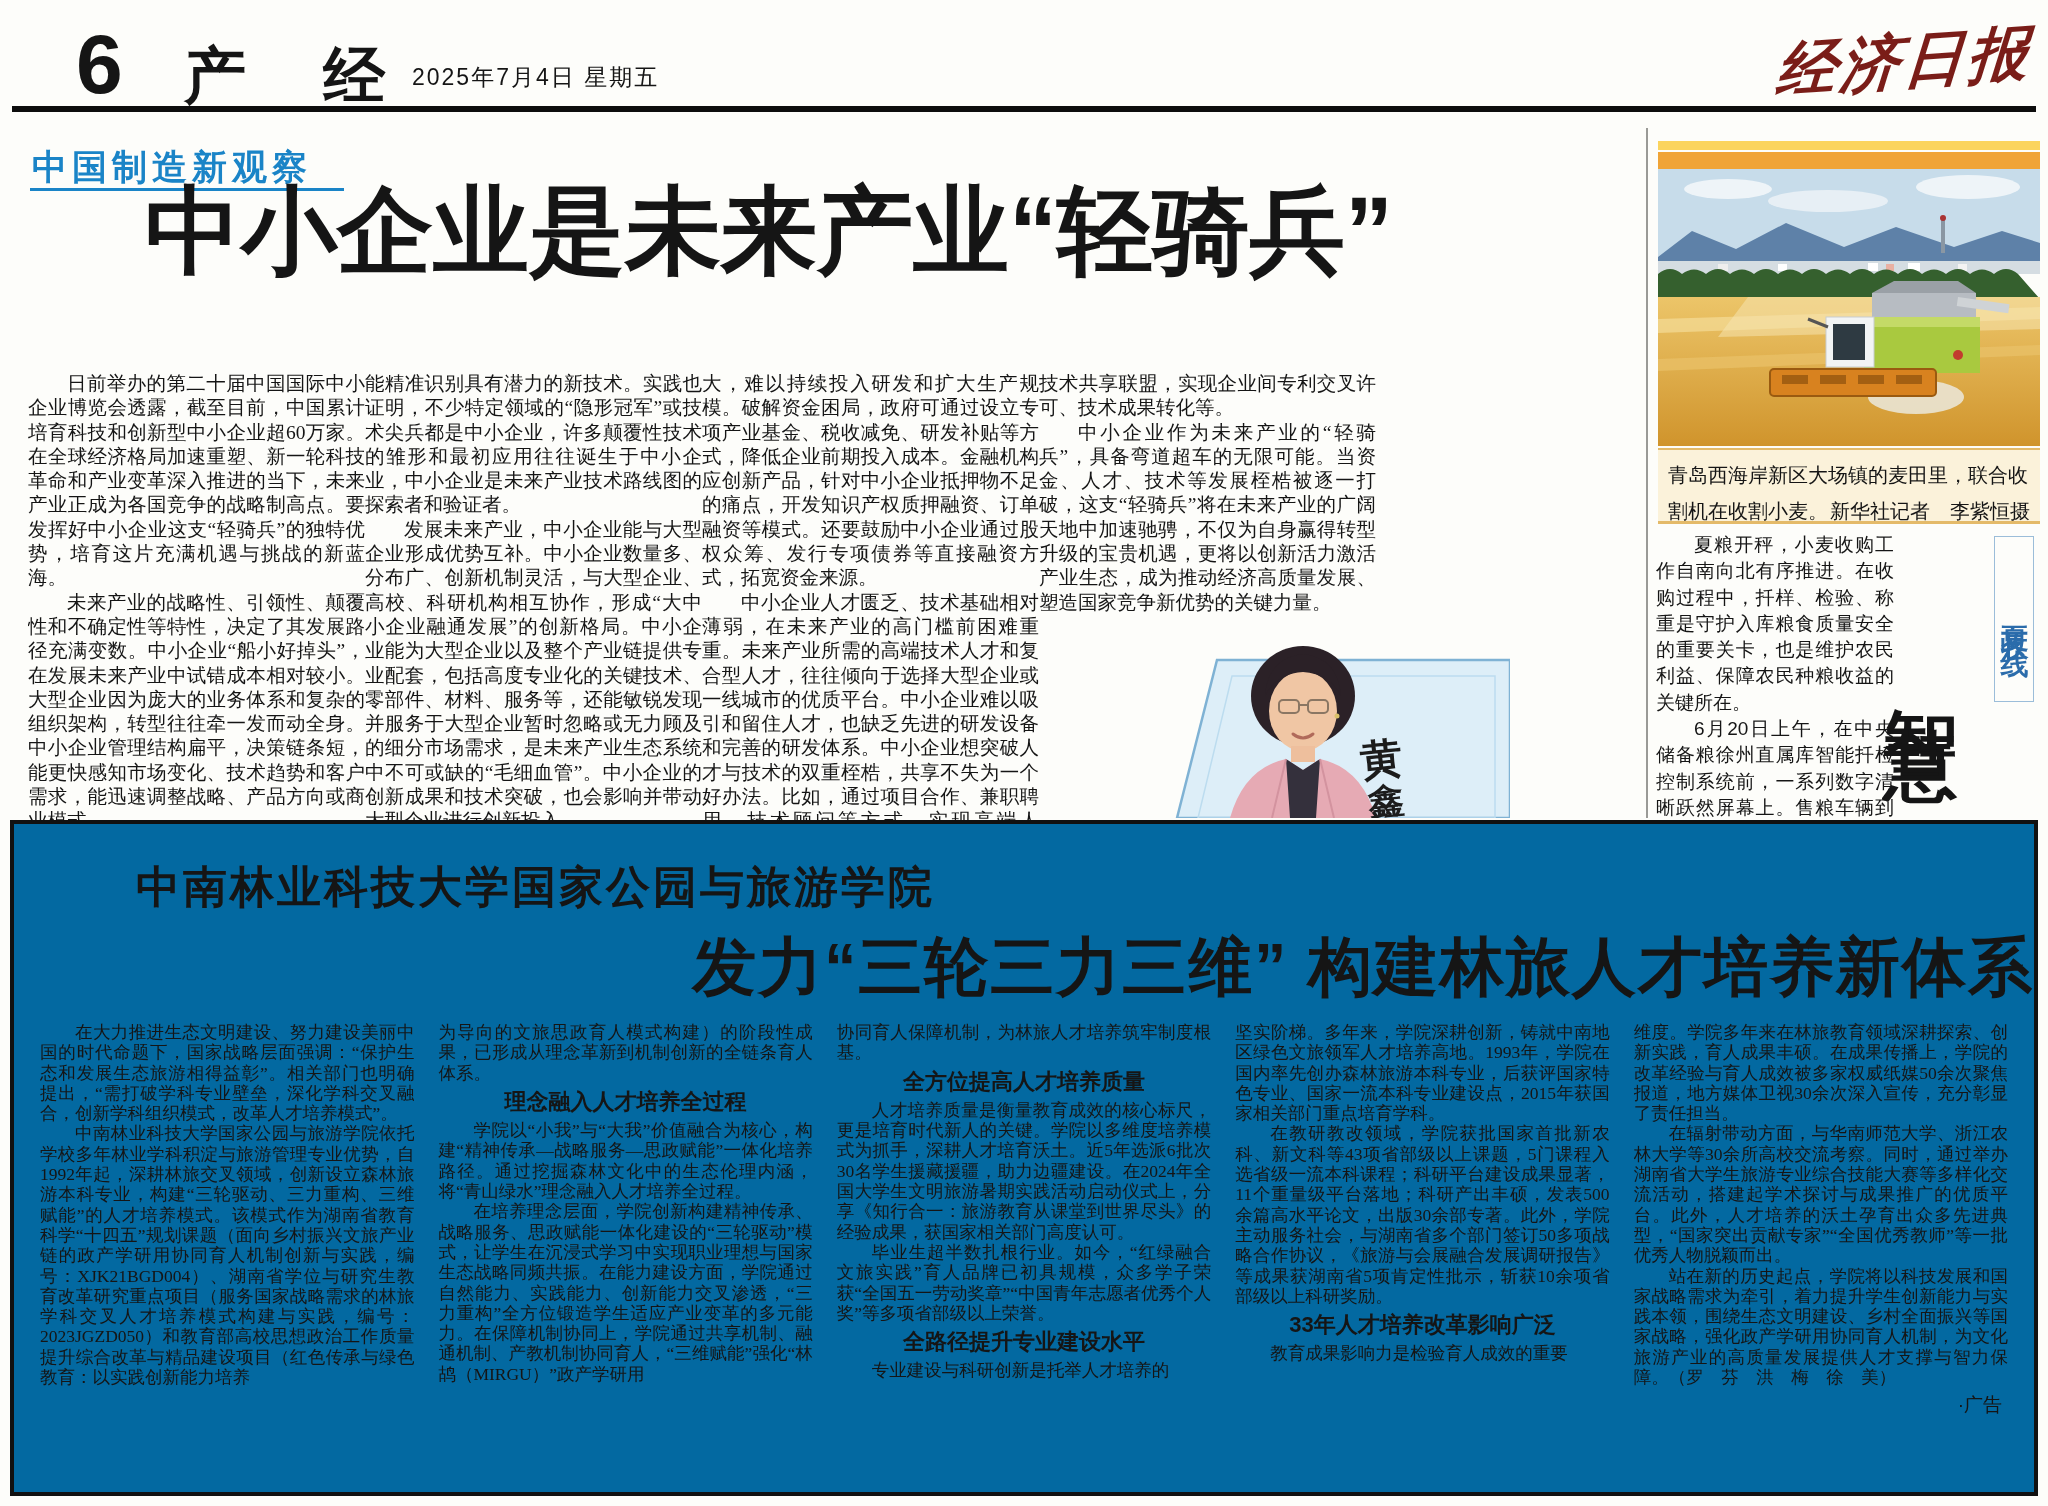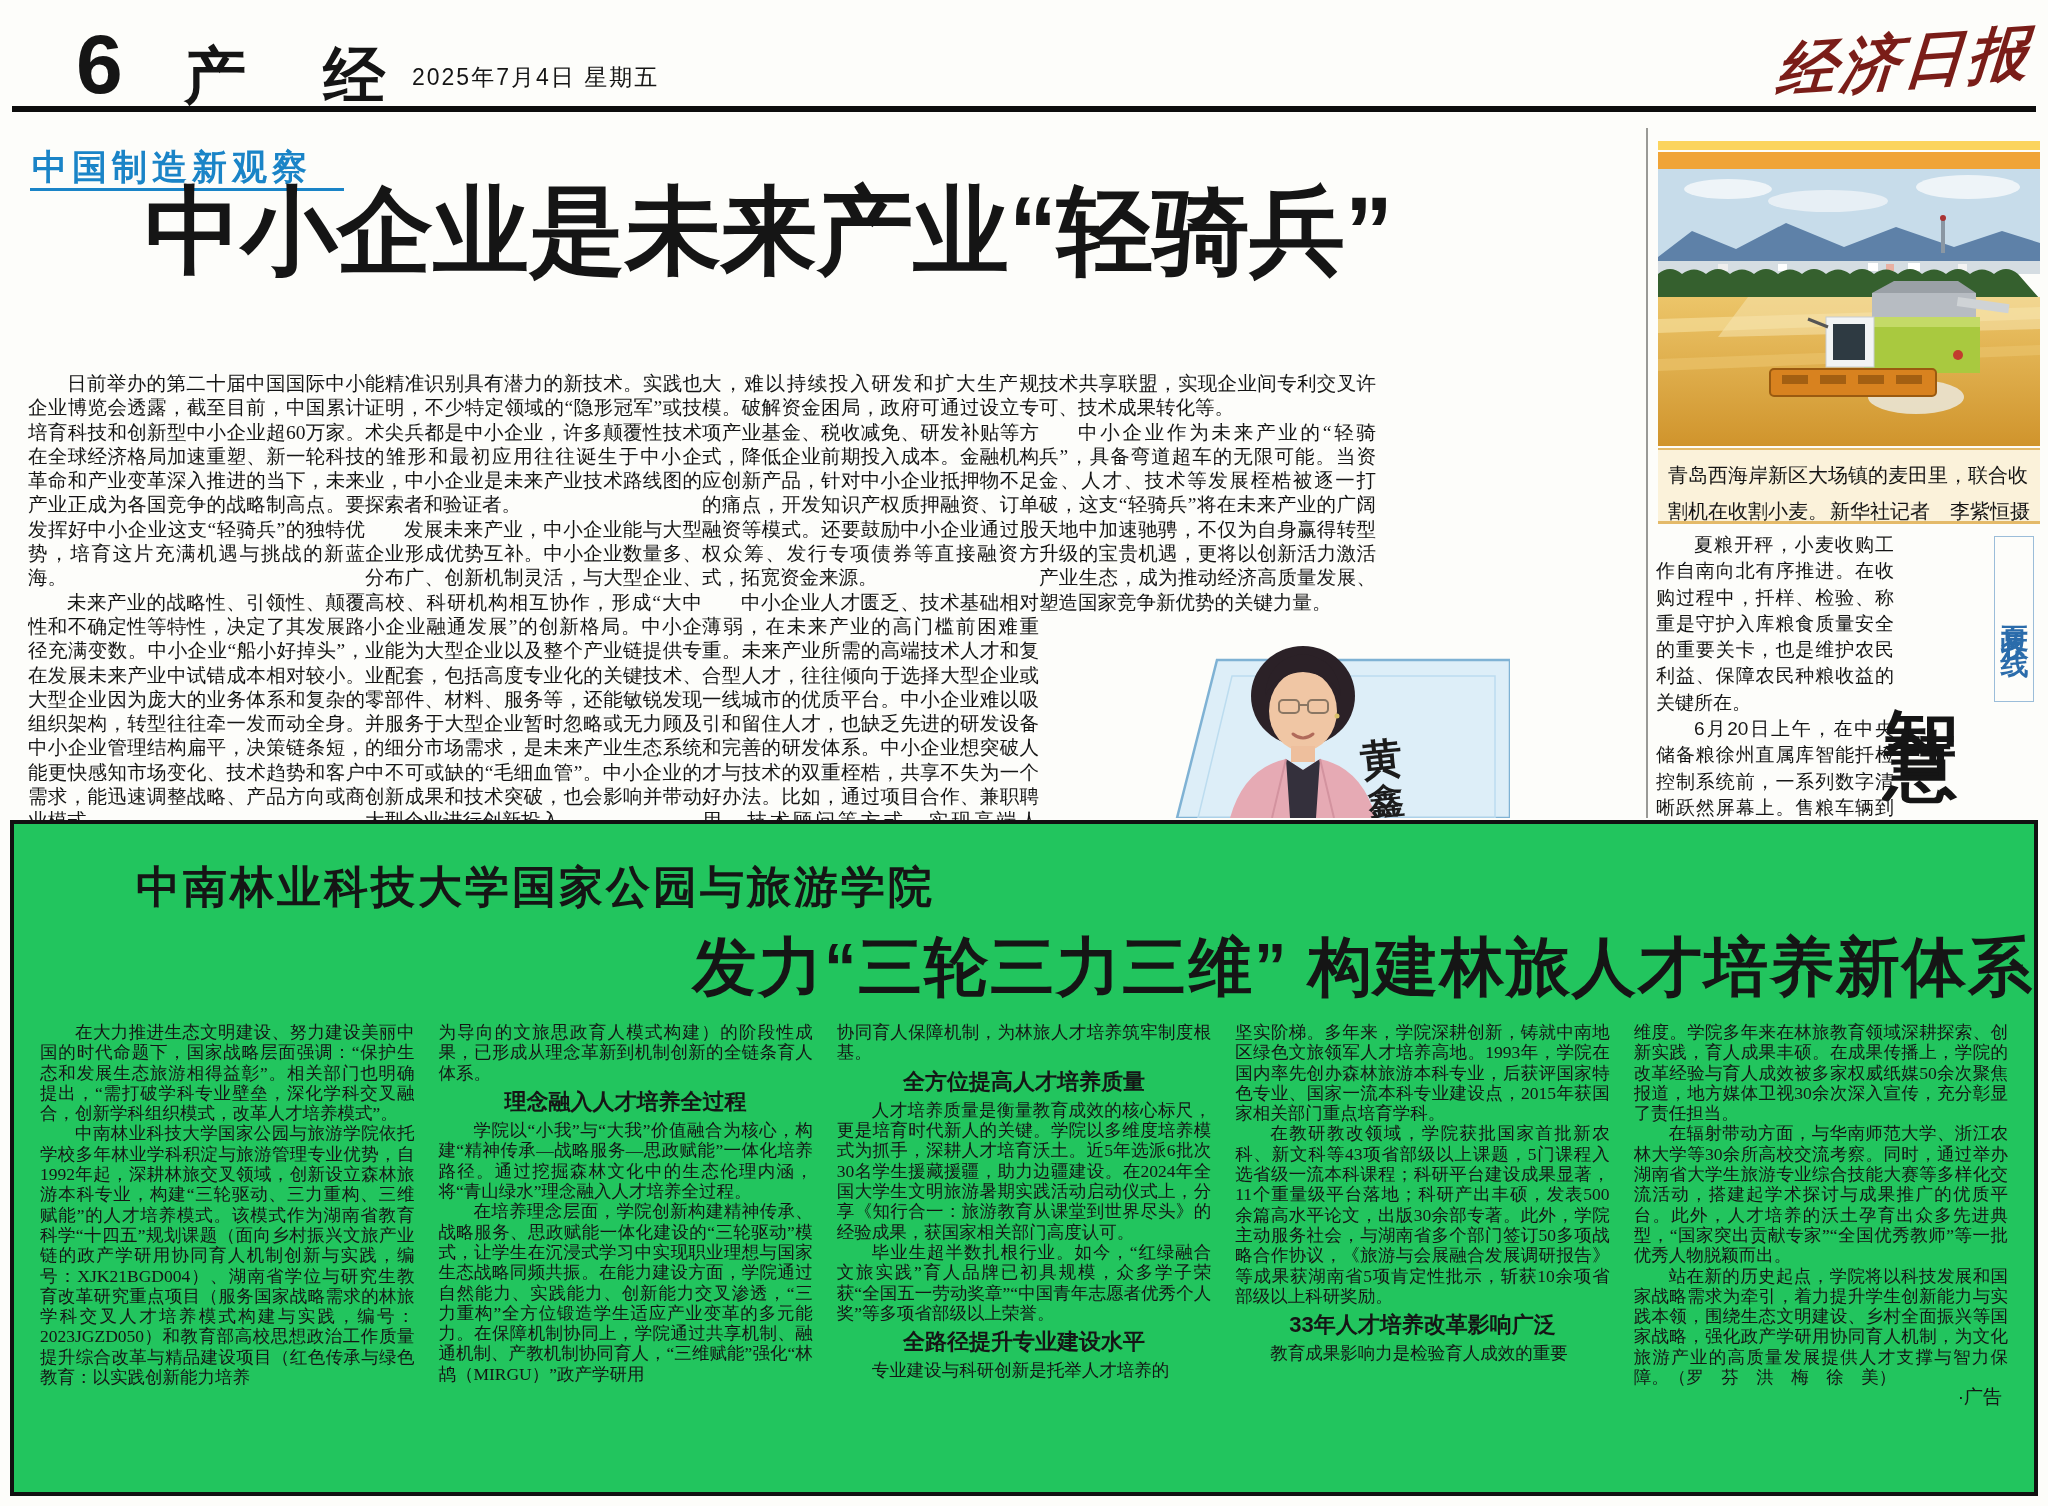--- a/index.html
+++ b/index.html
@@ -52,35 +52,35 @@
           writing-mode:vertical-rl;text-orientation:upright;letter-spacing:8px;
           display:flex;align-items:center;justify-content:center;
           font-family:"Liberation Sans","DejaVu Sans",sans-serif;}
   .v-title{position:absolute;left:1882px;top:650px;width:78px;height:168px;overflow:hidden;
           font-size:74px;font-weight:900;writing-mode:vertical-rl;text-orientation:upright;
           letter-spacing:18px;line-height:78px;
           font-family:"Liberation Sans","DejaVu Sans",sans-serif;}
 
   
   .ad-box{position:absolute;left:10px;top:820px;width:2028px;height:676px;border:4px solid #111;
-          box-sizing:border-box;background:#22c55e;}
+          box-sizing:border-box;background:#0369a1;}
   .ad-school{position:absolute;left:122px;top:34px;font-size:44px;font-weight:700;letter-spacing:3px;
           font-family:"Liberation Sans","DejaVu Sans",sans-serif;}
   .ad-headline{position:absolute;left:0;top:100px;width:100%;text-align:right;font-size:64px;
           font-weight:900;letter-spacing:2px;
           font-family:"Liberation Sans","DejaVu Sans",sans-serif;}
   .ad-cols{position:absolute;left:26px;top:198px;width:1968px;height:462px;display:flex;gap:24px;
           overflow:hidden;}
   .ad-cols .col{flex:1 1 0;font-size:17.5px;line-height:20.3px;text-align:justify;overflow:hidden;}
   .ad-cols .col p{margin:0;text-indent:2em;}
   .ad-cols .col p.noind{text-indent:0;}
   .ad-cols .col h3.subhead{margin:9px 0 8px 0;text-align:center;font-size:22px;font-weight:800;
           text-indent:0;font-family:"Liberation Sans","DejaVu Sans",sans-serif;}
   .ad-cols .col p.adtag{text-align:right;text-indent:0;font-size:19px;padding-right:6px;
-          font-family:"Liberation Sans","DejaVu Sans",sans-serif;}
+          font-family:"Liberation Sans","DejaVu Sans",sans-serif;margin-top:8px;}
 </style>
 </head>
 <body>
 
 <div class="page">
 
   <div class="pagenum">6</div>
   <div class="section-name">产 经</div>
   <div class="page-date">2025年7月4日  星期五</div>
   <div class="masthead">经济日报</div>

